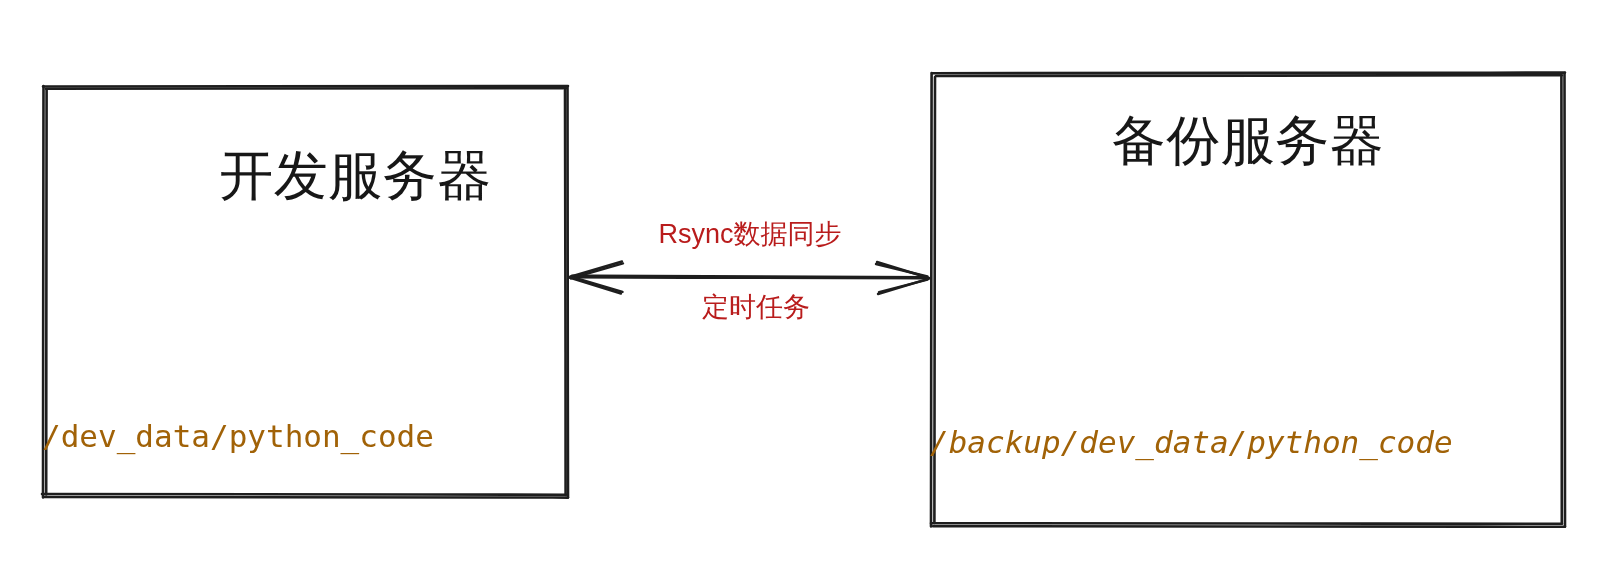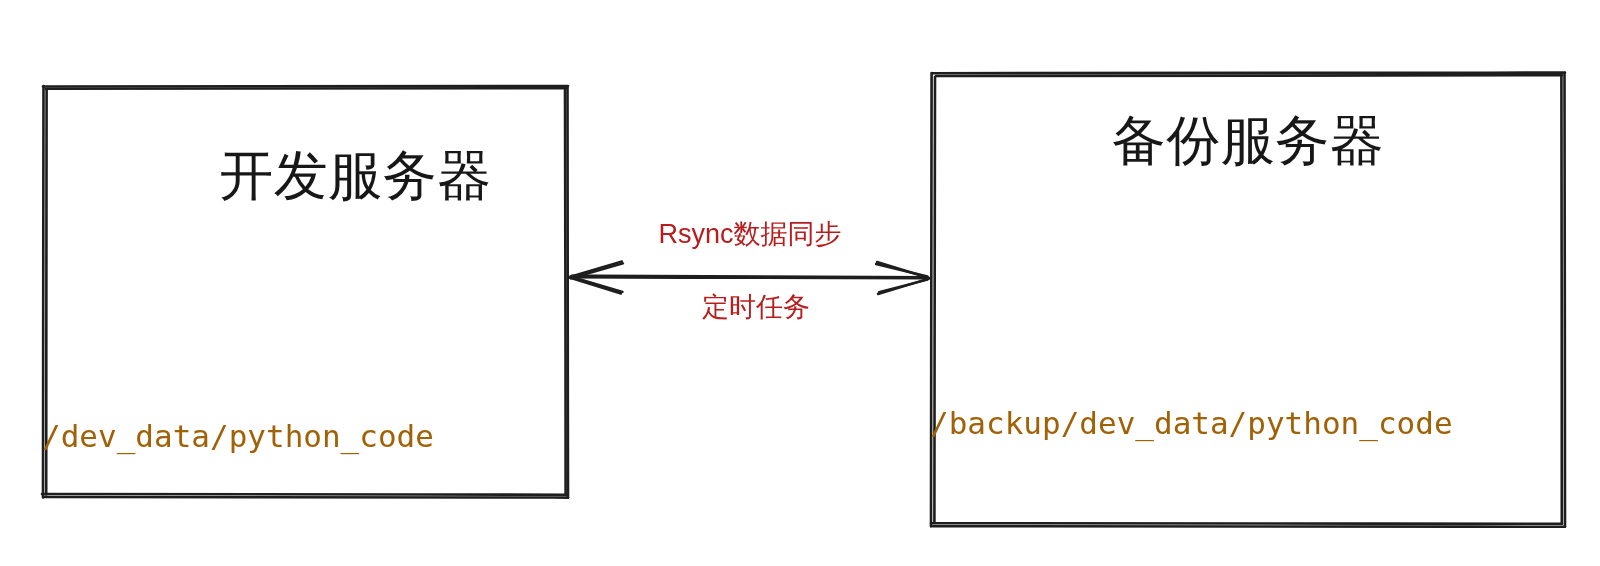--- a/index.html
+++ b/index.html
@@ -70,21 +70,21 @@
     right: 0;
     text-align: left;
     font-family: "DejaVu Sans Mono", "Liberation Mono", monospace;
     font-size: 31px;
     line-height: 1.1;
     letter-spacing: 0px;
     white-space: nowrap;
     color: #a16207;
   }
   #node-dev .node-path { top: 334px; }
-  #node-backup .node-path { top: 334px; }
+  #node-backup .node-path { top: 353px; font-style: italic; }
 
   
   .edge-label {
     position: absolute;
     text-align: center;
     font-size: 27px;
     line-height: 1.15;
     white-space: nowrap;
     color: #b91c1c;
   }

